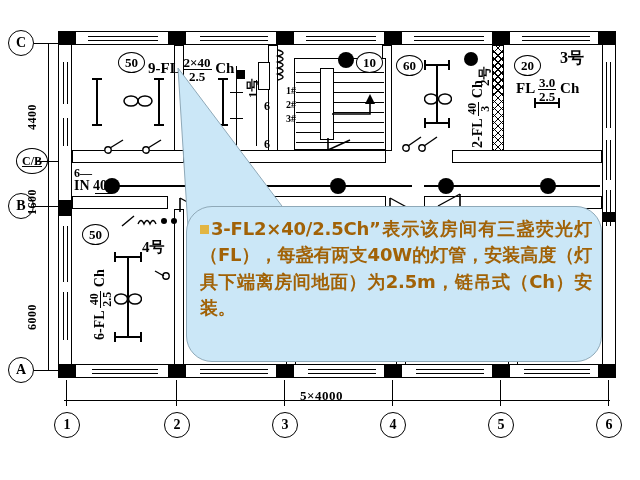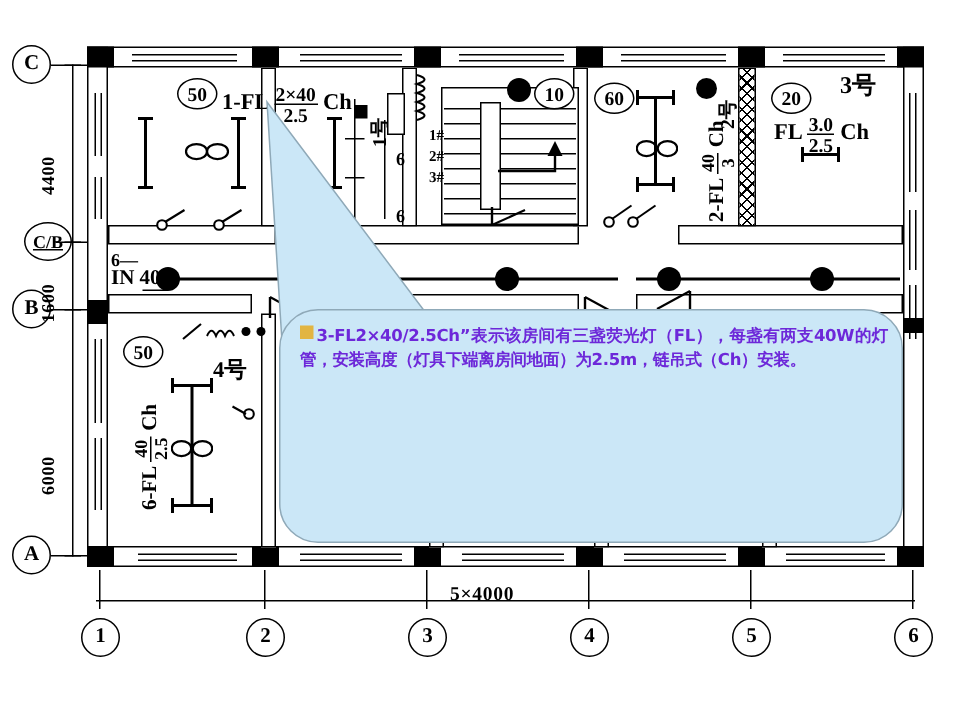--- a/index.html
+++ b/index.html
@@ -101,24 +101,24 @@
   }
   #callout-tail {
     position: absolute;
     z-index: 39;
     overflow: visible;
   }
   #callout-text {
     position: absolute;
     z-index: 41;
     font-family: "DejaVu Sans", "Liberation Sans", sans-serif;
-    font-size: 11px;
+    font-size: 18px;
     font-weight: 700;
     line-height: 1.47;
-    color: #6d28d9;
+    color: #a16207;
     letter-spacing: -0.2px;
     text-align: justify;
   }
   .bullet-sq {
     display: inline-block;
     width: 9px; height: 9px;
     background: #e2b542;
     margin-right: 2px;
     vertical-align: 1px;
   }
@@ -294,21 +294,21 @@
     <span>60</span>
   </div>
   <div class="bubble load" style="left:514px; top:55px;">
     <span>20</span>
   </div>
   <div class="bubble load" style="left:82px; top:224px;">
     <span>50</span>
   </div>
 
   <div class="lbl" style="left:148px; top:56px; font-size:15px;">
-    <span>1-FL</span>
+    <span>9-FL</span>
     <span class="frac" style="font-size:13px;">
       <span class="num">2×40</span>
       <span class="den">2.5</span>
     </span>
     <span>Ch</span>
   </div>
 
   <div class="lbl v" style="left:246px; top:98px; font-size:13px;">
     <span>1号</span>
   </div>

